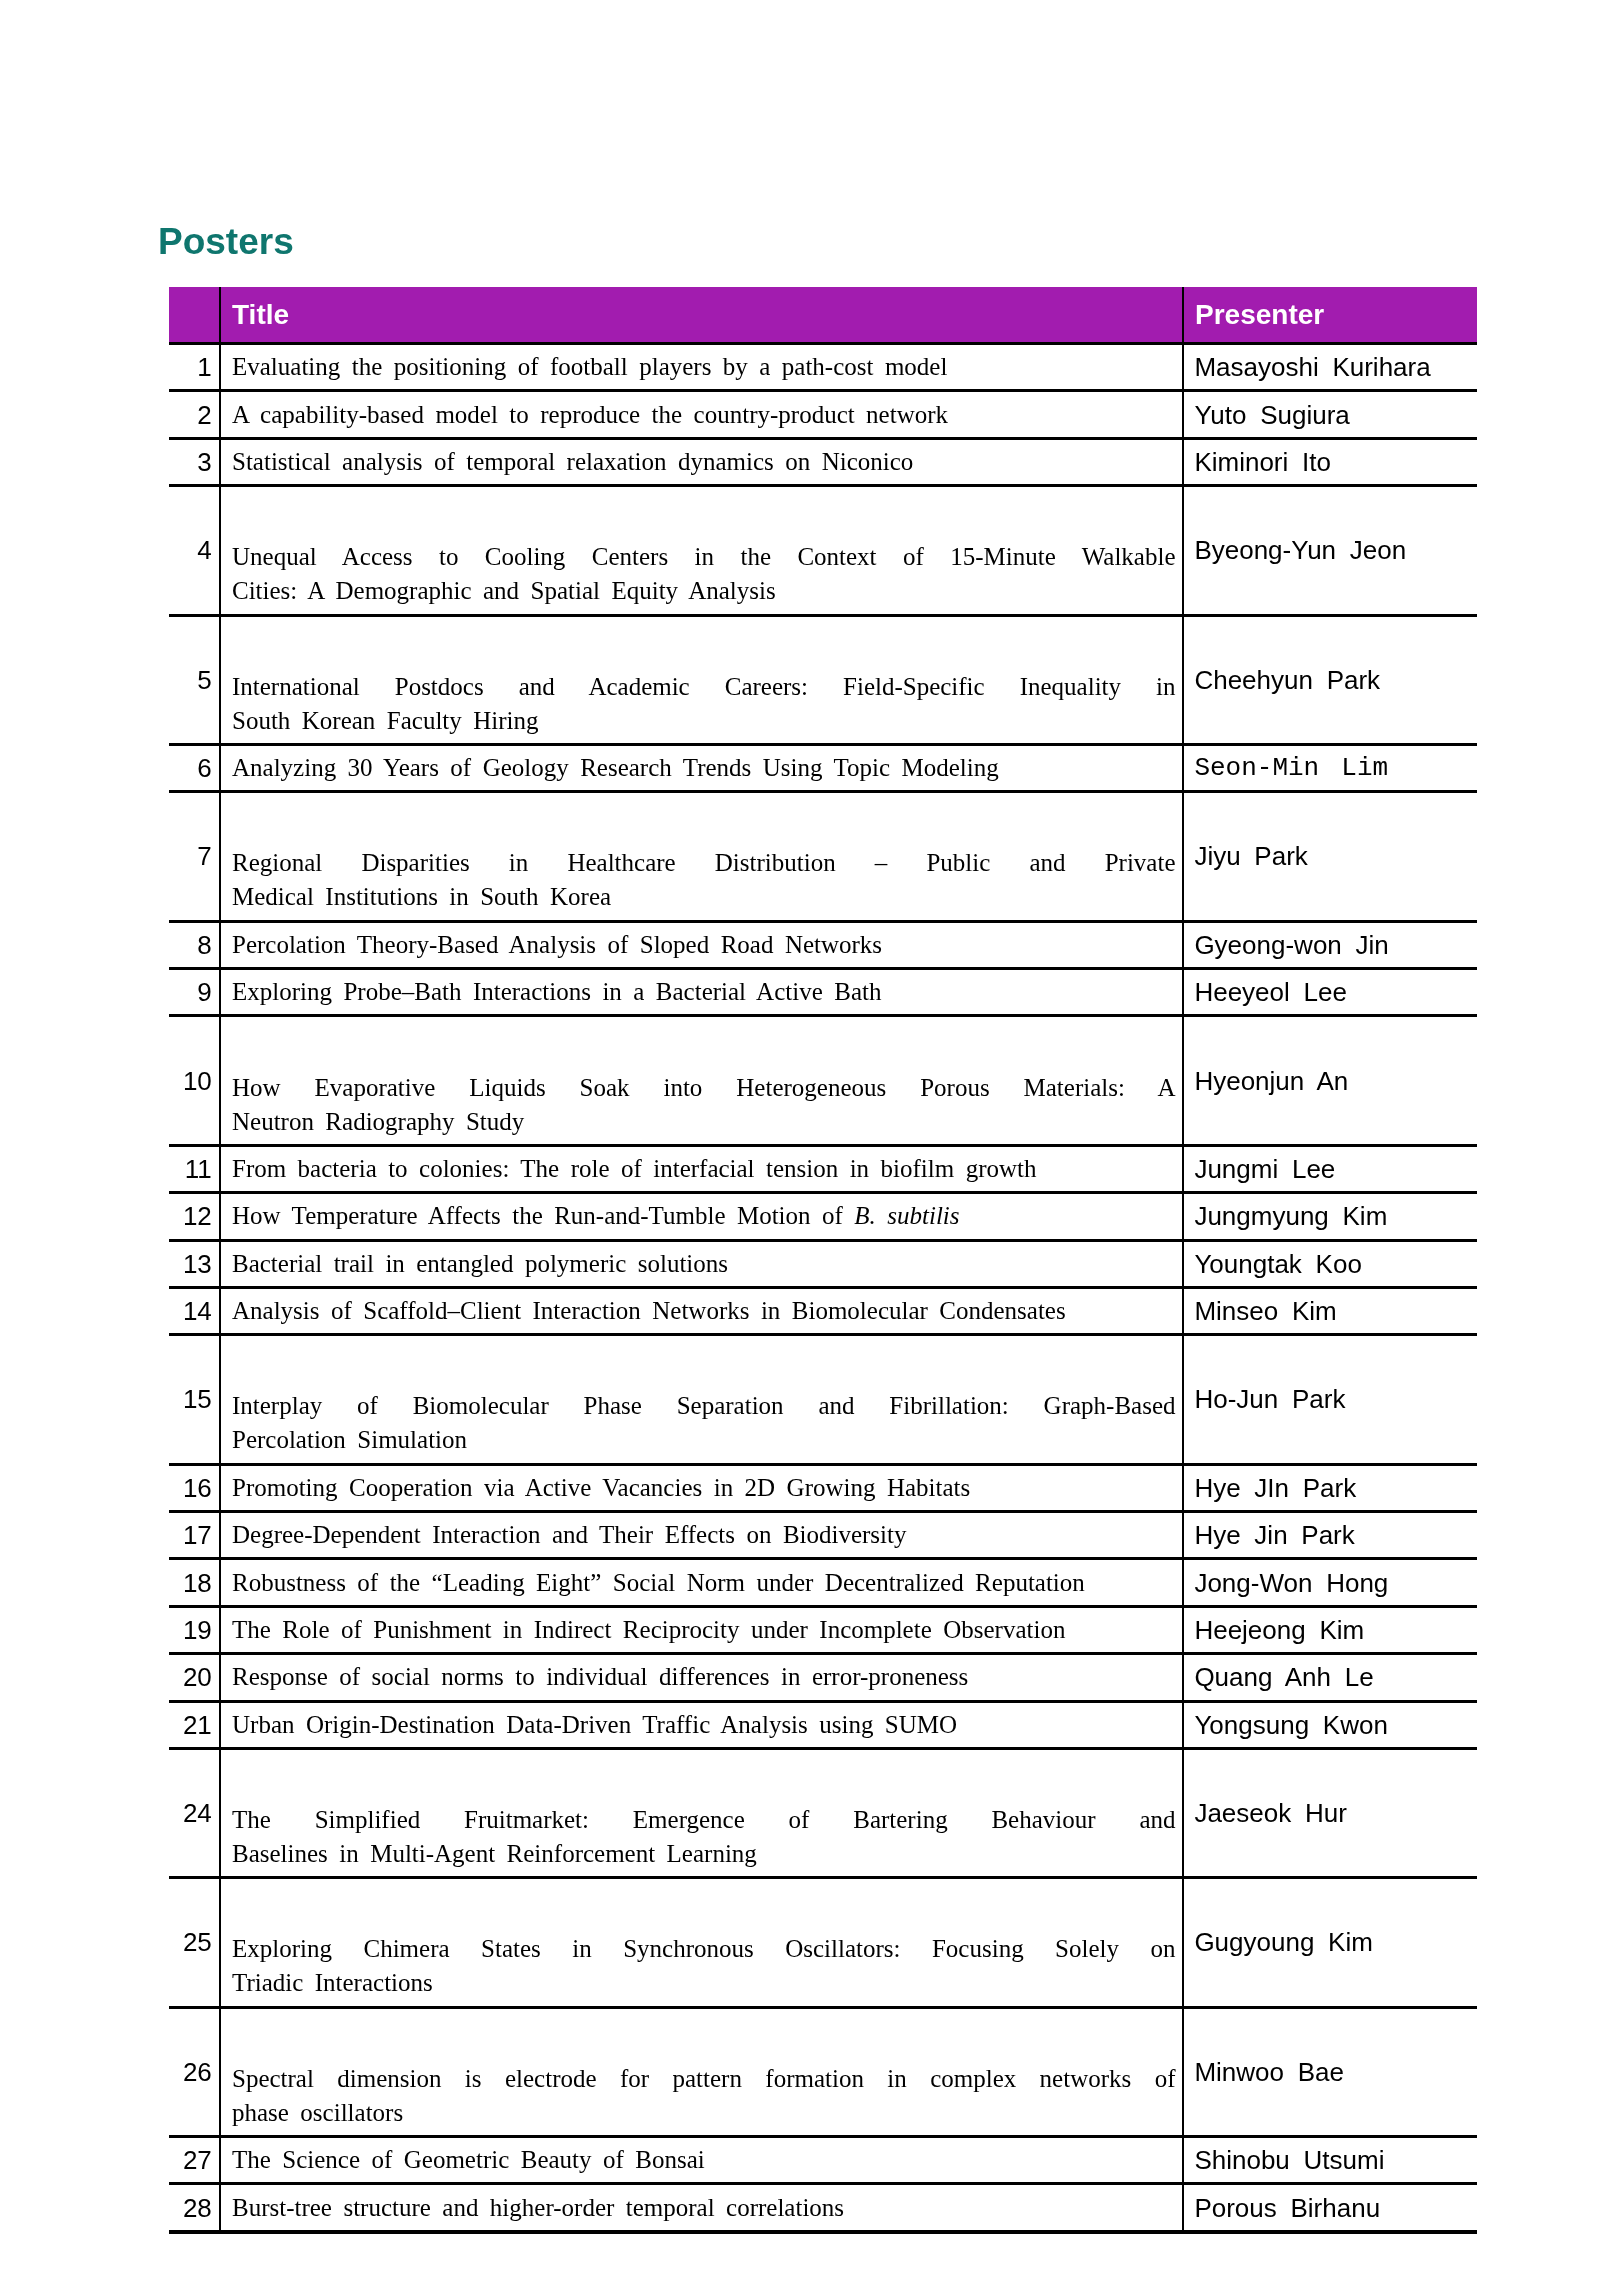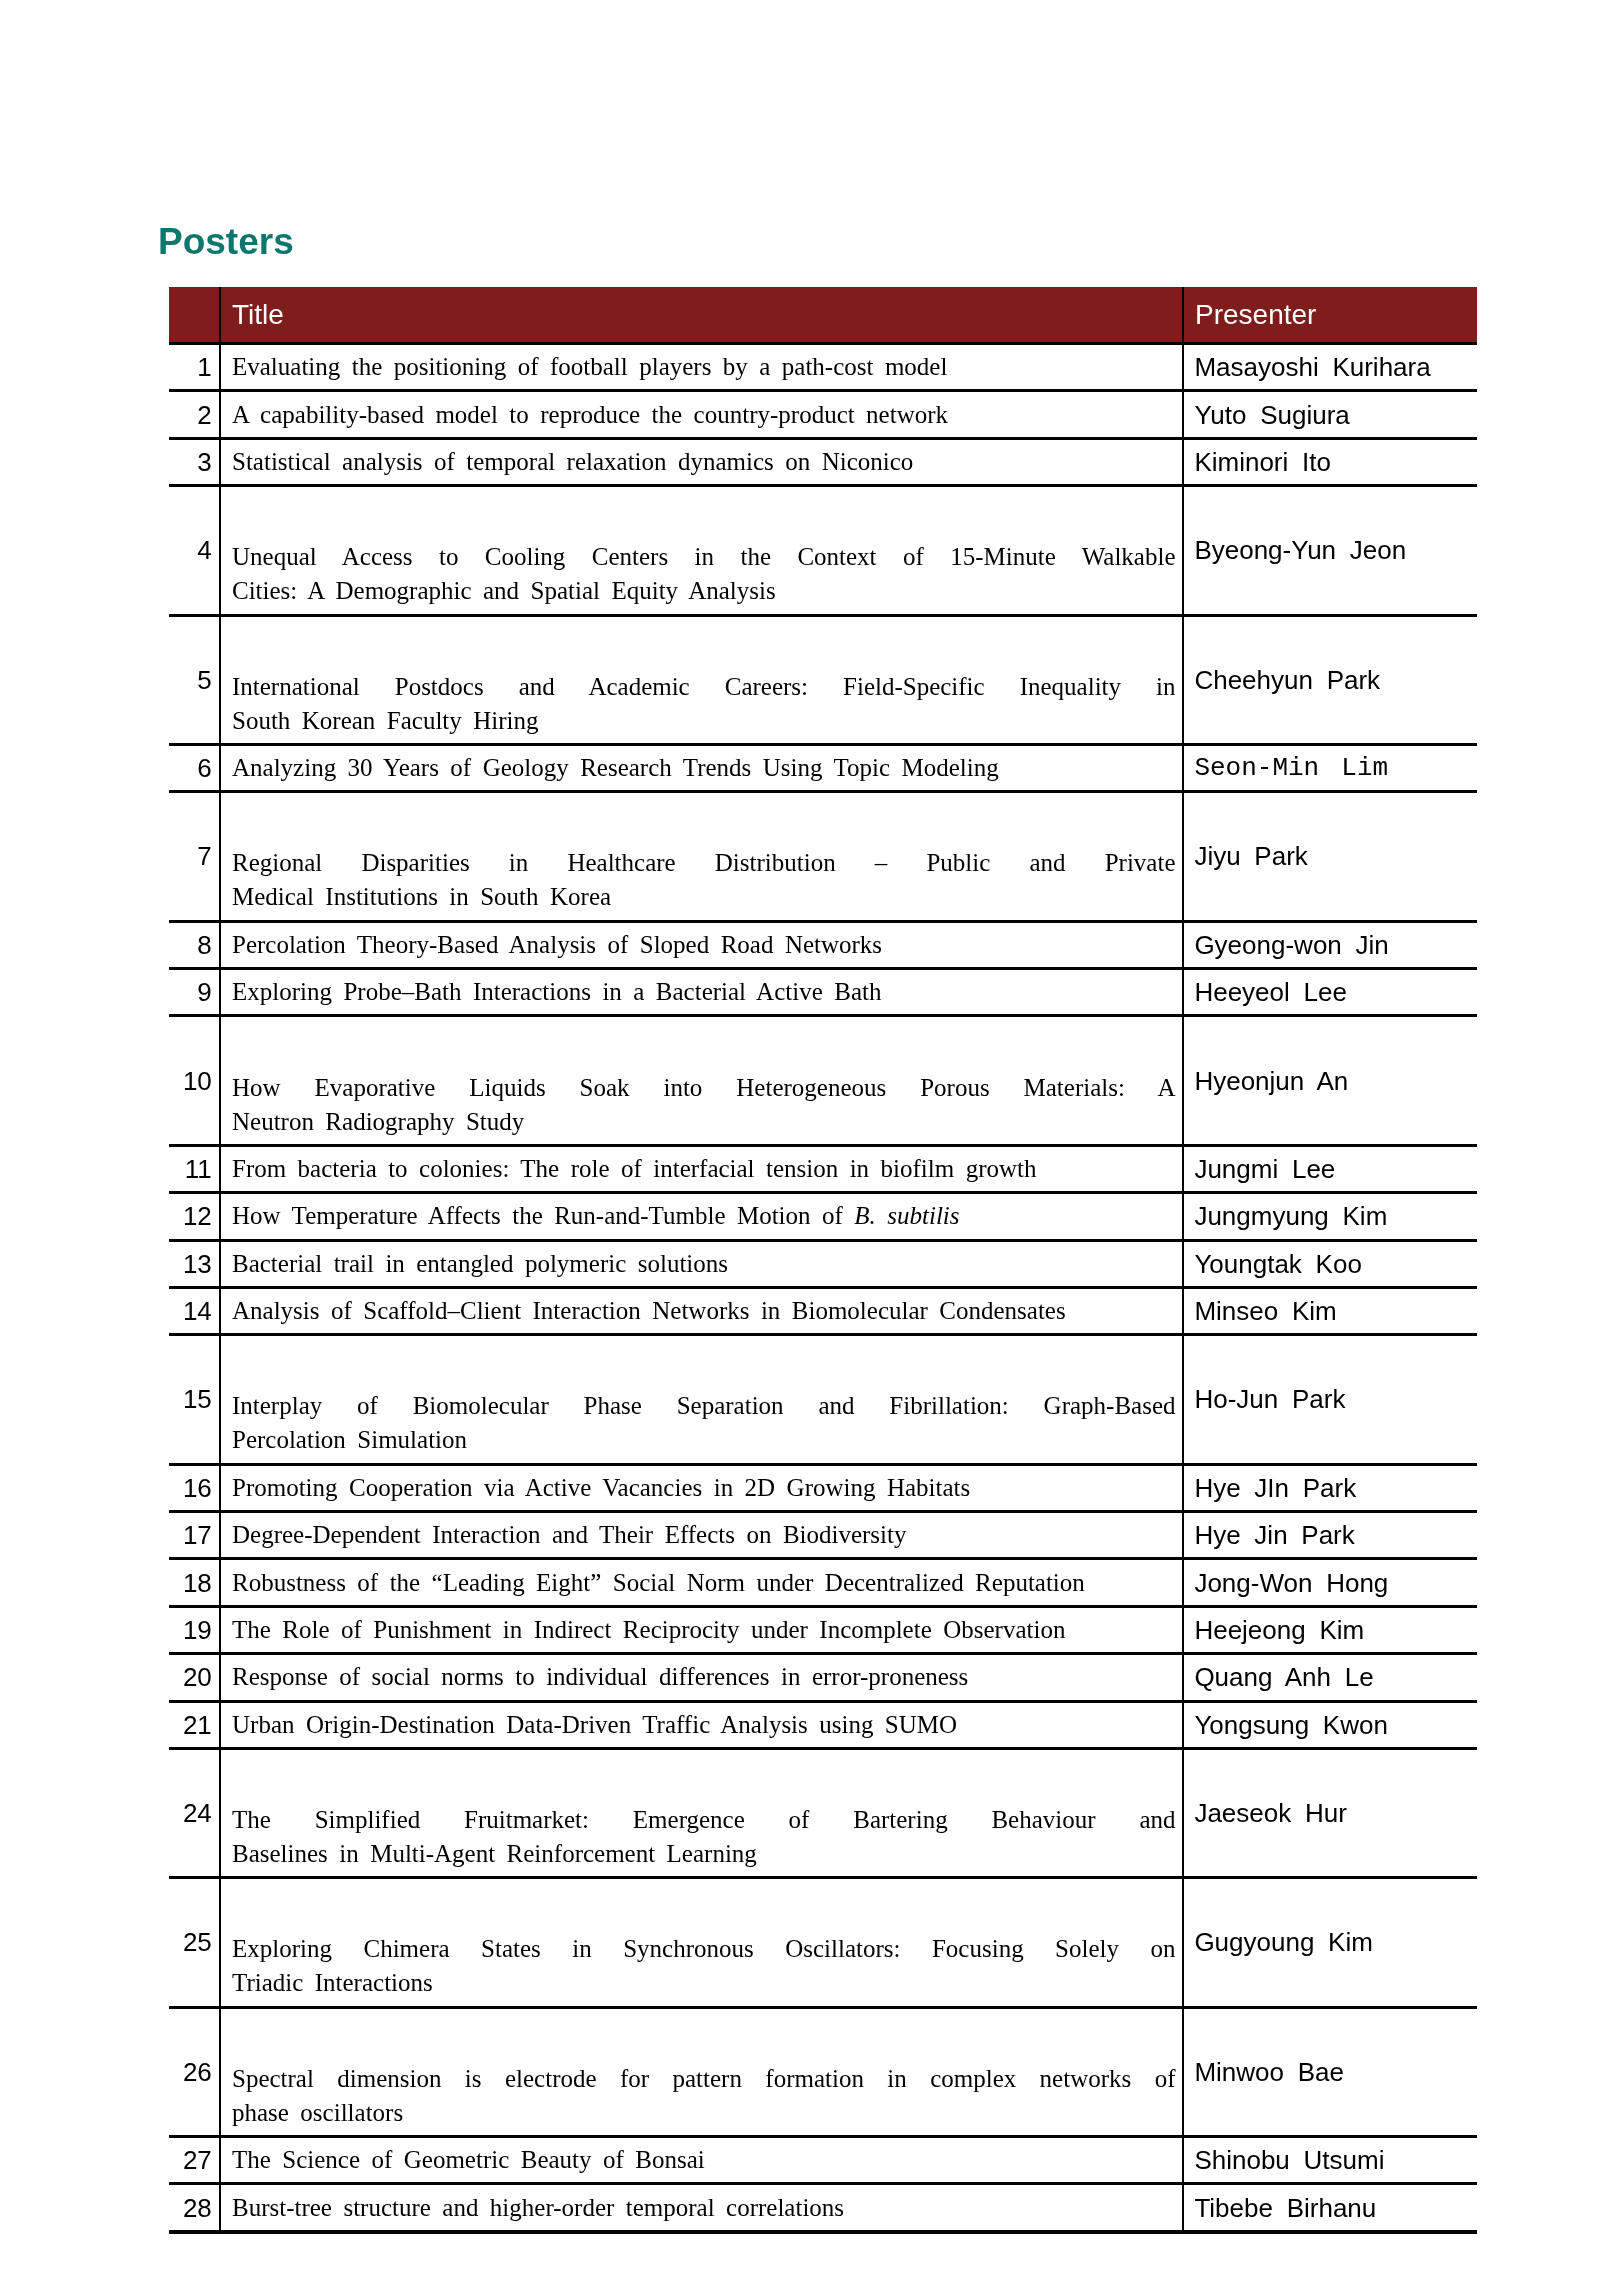--- a/index.html
+++ b/index.html
@@ -30,26 +30,26 @@
     top: 287px;
     width: 1308px;
     border-collapse: collapse;
     table-layout: fixed;
   }
   col.c-num   { width: 51px; }
   col.c-title { width: 963px; }
   col.c-pres  { width: 294px; }
 
   thead th {
-    background: #7f1d1d;
+    background: #a21caf;
     height: 55px;
     border-bottom: 3.9px solid #000000;
     color: #ffffff;
     font-size: 28px;
-    font-weight: normal;
+    font-weight: bold;
     text-align: left;
     vertical-align: middle;
     padding: 0 0 0 11px;
   }
   thead th.num { padding: 0; }
 
   th.title, th.pres,
   td.title, td.pres {
     border-left: 2.6px solid #000000;
   }
@@ -319,19 +319,19 @@
             <div class="title-line">The Science of Geometric Beauty of Bonsai</div>
           </td>
     <td class="pres">Shinobu Utsumi</td>
   </tr>
 
   <tr>
     <td class="num">28</td>
     <td class="title">
             <div class="title-line">Burst-tree structure and higher-order temporal correlations</div>
           </td>
-    <td class="pres">Tibebe Birhanu</td>
+    <td class="pres">Porous Birhanu</td>
   </tr>
 </tbody>
   </table>
 
 </div>
 
 
 </body></html>

